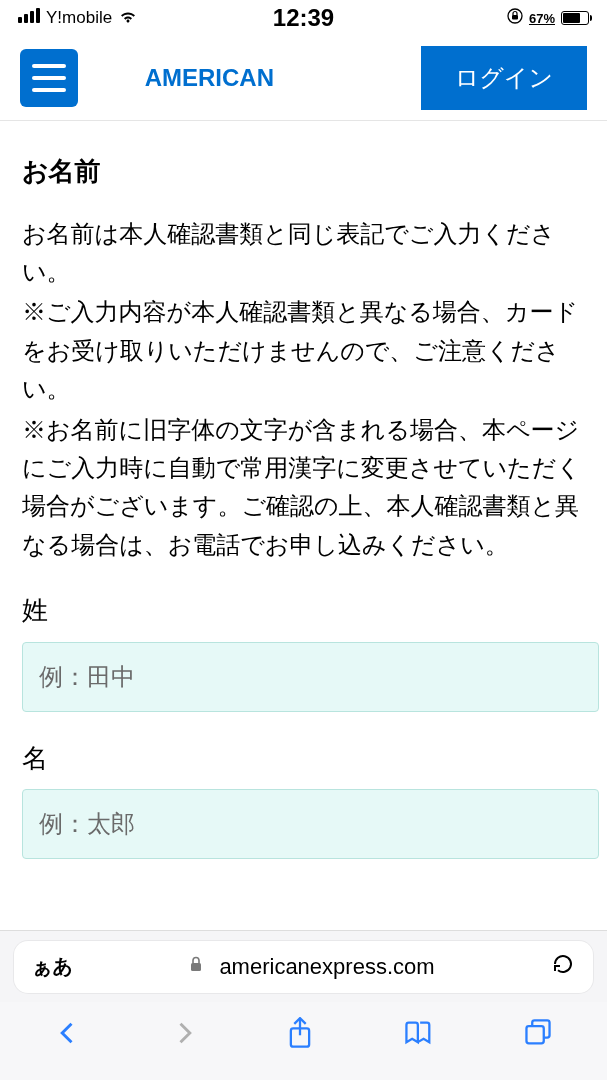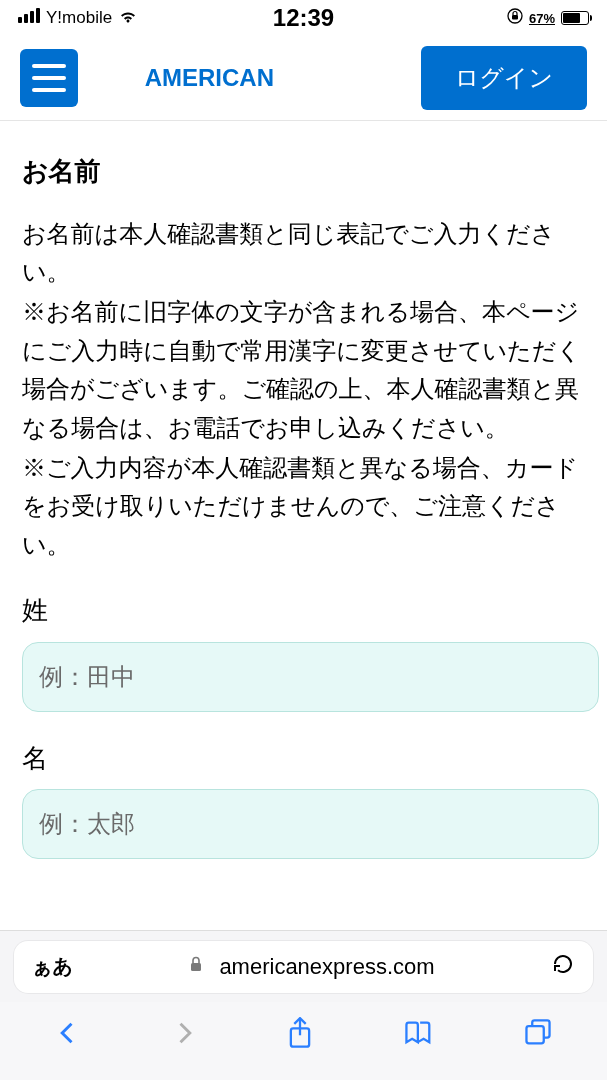--- a/index.html
+++ b/index.html
@@ -63,39 +63,39 @@
     margin-left: -100px;
     font-family: "Arial Black", Arial, sans-serif;
   }
   .brand-line2 { padding-left: 20px; }
   .login-btn {
     background: #006fcf;
     color: #fff;
     font-size: 24px;
     font-weight: 500;
     padding: 16px 34px;
-    border-radius: 6px;
+    border-radius: 0;
   }
 
   .content {
     padding: 30px 8px 0 22px;
     font-size: 24px;
     line-height: 1.6;
     color: #000;
   }
   .section-title { font-size: 26px; font-weight: 700; margin-bottom: 22px; }
   .instr { margin-bottom: 2px; }
   .instr-en { font-size: 24px; margin-bottom: 2px; }
   .note { margin-top: 2px; }
   .field-label { font-size: 26px; font-weight: 400; margin-top: 26px; margin-bottom: 10px; }
   .text-input {
     width: 100%;
     background: #e6f9f7;
     border: 1px solid #b8e4de;
-    border-radius: 16px;
+    border-radius: 4px;
     font-size: 24px;
     padding: 20px 16px;
     color: #0369a1;
   }
   .text-input::placeholder { color: #6a6a6a; }
 
   .browser-bar {
     position: absolute;
     left: 0; right: 0;
     bottom: 78px;
@@ -178,22 +178,22 @@
   </div>
   <div class="brand">
     <div class="brand-line2">AMERICAN</div>
   </div>
   <div class="login-btn">ログイン</div>
 </div>
 
 <div class="content">
   <div class="section-title">お名前</div>
   <div class="instr">お名前は本人確認書類と同じ表記でご入力ください。</div>
+  <div class="note">※ご入力内容が本人確認書類と異なる場合、カードをお受け取りいただけませんので、ご注意ください。</div>
   <div class="note">※お名前に旧字体の文字が含まれる場合、本ページにご入力時に自動で常用漢字に変更させていただく場合がございます。ご確認の上、本人確認書類と異なる場合は、お電話でお申し込みください。</div>
-  <div class="note">※ご入力内容が本人確認書類と異なる場合、カードをお受け取りいただけませんので、ご注意ください。</div>
 
   <div class="field-label">姓</div>
   <input class="text-input" placeholder="例：田中" style="">
 
   <div class="field-label">名</div>
   <input class="text-input" placeholder="例：太郎" style="">
 </div>
 
 <div class="browser-bar">
   <div class="url-capsule">

